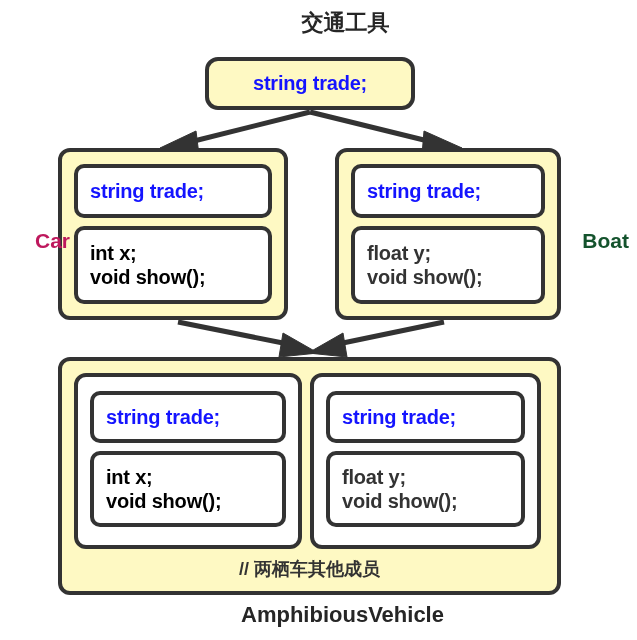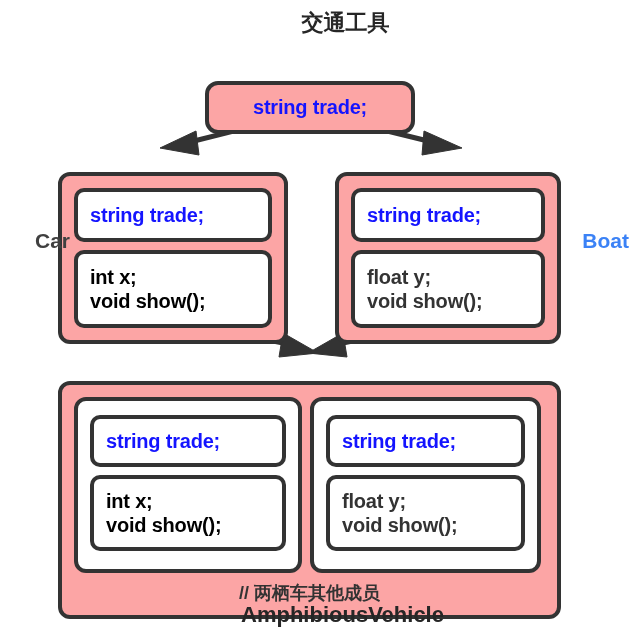--- a/index.html
+++ b/index.html
@@ -25,24 +25,23 @@
     top: 0;
     width: 637px;
     height: 640px;
     pointer-events: none;
   }
 
   
   .node {
     position: absolute;
     box-sizing: border-box;
-    background: #fca5a5;
+    background: #fef9c3;
     border: 4px solid #333333;
     border-radius: 12px;
-    margin-top: 24px;
   }
   .member-box {
     position: absolute;
     box-sizing: border-box;
     background: #ffffff;
     border: 4px solid #333333;
     border-radius: 10px;
     display: flex;
     flex-direction: column;
     justify-content: center;
@@ -93,26 +92,26 @@
     left: 0;
     top: 8px;
     width: 637px;
     text-align: center;
     font-size: 22px;
     color: #262626;
   }
   #label-car {
     left: 8px;
     top: 229px;
-    color: #404040;
+    color: #be185d;
   }
   #label-boat {
     right: 8px;
     top: 229px;
-    color: #3b82f6;
+    color: #14532d;
   }
   #label-amphibious {
     left: 0;
     top: 602px;
     width: 631px;
     text-align: center;
     font-size: 22px;
     color: #262626;
   }
 

